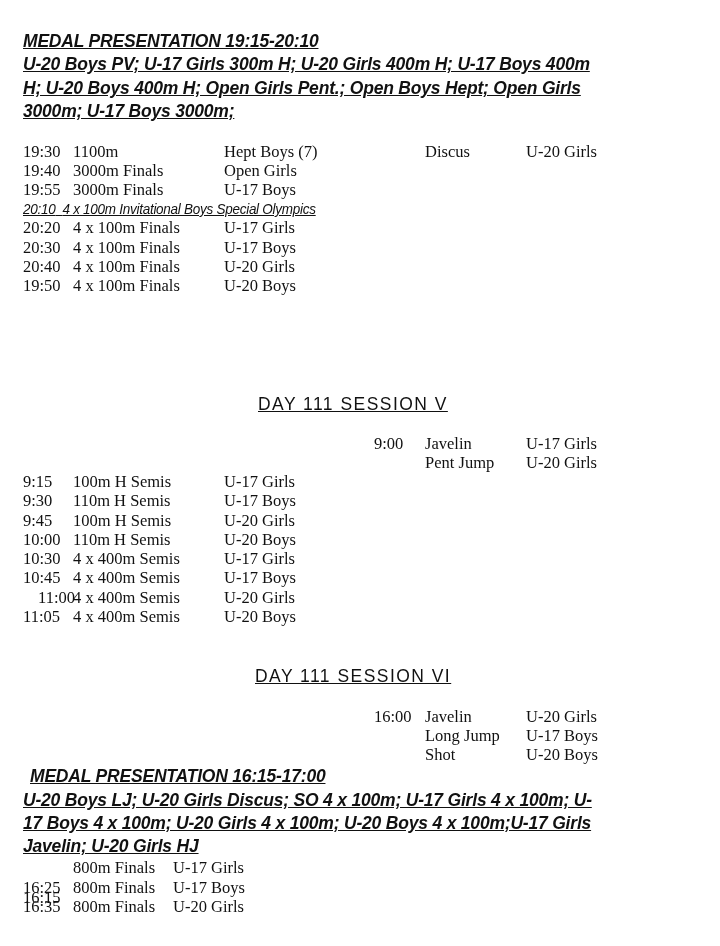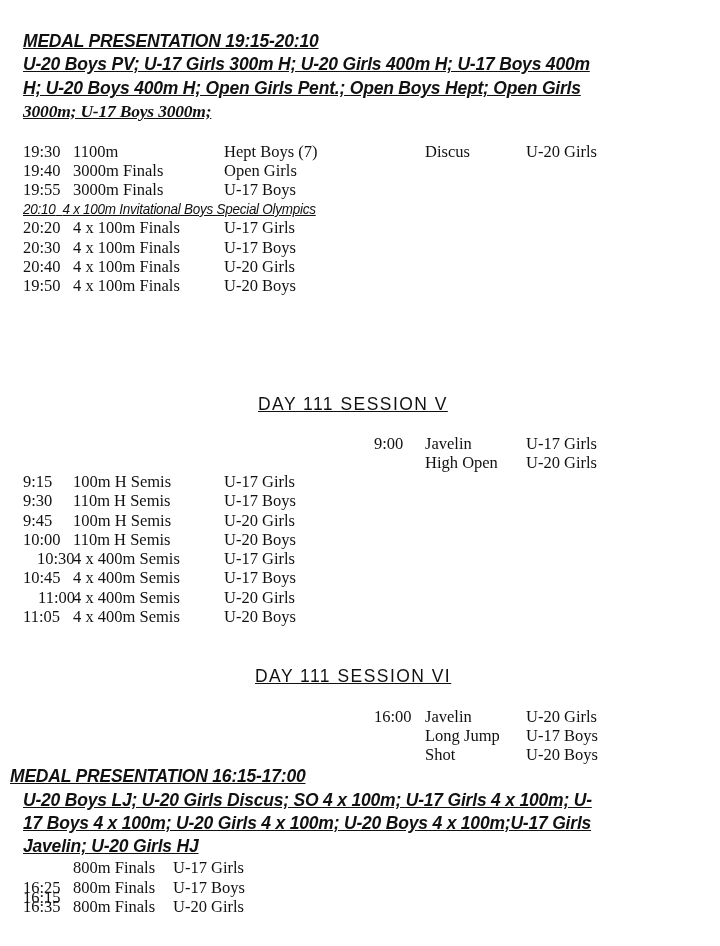--- a/index.html
+++ b/index.html
@@ -23,21 +23,21 @@
     transform: scaleX(0.92); transform-origin: left;
   }
 </style>
 </head>
 <body>
 
 <div>
   <div class="abs medal" style="left:23px;top:30px;">MEDAL PRESENTATION 19:15-20:10</div>
   <div class="abs medal" style="left:23px;top:53px;">U-20 Boys PV; U-17 Girls 300m H; U-20 Girls 400m H; U-17 Boys 400m</div>
   <div class="abs medal" style="left:23px;top:77px;">H; U-20 Boys 400m H; Open Girls Pent.; Open Boys Hept; Open Girls</div>
-  <div class="abs medal" style="left:23px;top:100px;font-family:Liberation Serif, serif;">3000m; U-17 Boys 3000m;</div>
+  <div class="abs medal" style="left:23px;top:100px;">3000m; U-17 Boys 3000m;</div>
 </div>
 
 <div>
   <div>
     <span class="abs serif" style="left:23px;top:142px;">19:30</span>
     <span class="abs serif" style="left:73px;top:142px;">1100m</span>
     <span class="abs serif" style="left:224px;top:142px;">Hept Boys (7)</span>
     <span class="abs serif" style="left:425px;top:142px;">Discus</span>
     <span class="abs serif" style="left:526px;top:142px;">U-20 Girls</span>
   </div>
@@ -77,21 +77,21 @@
 </div>
 
 <div>
   <div class="abs session-title" style="left:258px;top:393px;">DAY 111 SESSION V</div>
   <div>
     <span class="abs serif" style="left:374px;top:434px;">9:00</span>
     <span class="abs serif" style="left:425px;top:434px;">Javelin</span>
     <span class="abs serif" style="left:526px;top:434px;">U-17 Girls</span>
   </div>
   <div>
-    <span class="abs serif" style="left:425px;top:453px;">High Open</span>
+    <span class="abs serif" style="left:425px;top:453px;">Pent Jump</span>
     <span class="abs serif" style="left:526px;top:453px;">U-20 Girls</span>
   </div>
   <div>
     <span class="abs serif" style="left:23px;top:472px;">9:15</span>
     <span class="abs serif" style="left:73px;top:472px;">100m H Semis</span>
     <span class="abs serif" style="left:224px;top:472px;">U-17 Girls</span>
   </div>
   <div>
     <span class="abs serif" style="left:23px;top:491px;">9:30</span>
     <span class="abs serif" style="left:73px;top:491px;">110m H Semis</span>
@@ -101,21 +101,21 @@
     <span class="abs serif" style="left:23px;top:511px;">9:45</span>
     <span class="abs serif" style="left:73px;top:511px;">100m H Semis</span>
     <span class="abs serif" style="left:224px;top:511px;">U-20 Girls</span>
   </div>
   <div>
     <span class="abs serif" style="left:23px;top:530px;">10:00</span>
     <span class="abs serif" style="left:73px;top:530px;">110m H Semis</span>
     <span class="abs serif" style="left:224px;top:530px;">U-20 Boys</span>
   </div>
   <div>
-    <span class="abs serif" style="left:23px;top:549px;margin-left:14px;">10:30</span>
+    <span class="abs serif" style="left:23px;top:549px;">10:30</span>
     <span class="abs serif" style="left:73px;top:549px;">4 x 400m Semis</span>
     <span class="abs serif" style="left:224px;top:549px;">U-17 Girls</span>
   </div>
   <div>
     <span class="abs serif" style="left:23px;top:568px;">10:45</span>
     <span class="abs serif" style="left:73px;top:568px;">4 x 400m Semis</span>
     <span class="abs serif" style="left:224px;top:568px;">U-17 Boys</span>
   </div>
   <div>
     <span class="abs serif" style="left:23px;top:588px;margin-left:15px;">11:00</span>
@@ -140,21 +140,21 @@
     <span class="abs serif" style="left:425px;top:726px;">Long Jump</span>
     <span class="abs serif" style="left:526px;top:726px;">U-17 Boys</span>
   </div>
   <div>
     <span class="abs serif" style="left:425px;top:745px;">Shot</span>
     <span class="abs serif" style="left:526px;top:745px;">U-20 Boys</span>
   </div>
 </div>
 
 <div>
-  <div class="abs medal" style="left:10px;top:765px;">MEDAL PRESENTATION 16:15-17:00</div>
+  <div class="abs medal" style="left:30px;top:765px;">MEDAL PRESENTATION 16:15-17:00</div>
   <div class="abs medal" style="left:23px;top:789px;">U-20 Boys LJ; U-20 Girls Discus; SO 4 x 100m; U-17 Girls 4 x 100m; U-</div>
   <div class="abs medal" style="left:23px;top:812px;">17 Boys 4 x 100m; U-20 Girls 4 x 100m; U-20 Boys 4 x 100m;U-17 Girls</div>
   <div class="abs medal" style="left:23px;top:835px;">Javelin; U-20 Girls HJ</div>
 </div>
 
 <div>
   <div>
     <span class="abs serif" style="left:23px;top:888px;">16:15</span>
     <span class="abs serif" style="left:73px;top:858px;">800m Finals</span>
     <span class="abs serif" style="left:173px;top:858px;">U-17 Girls</span>

